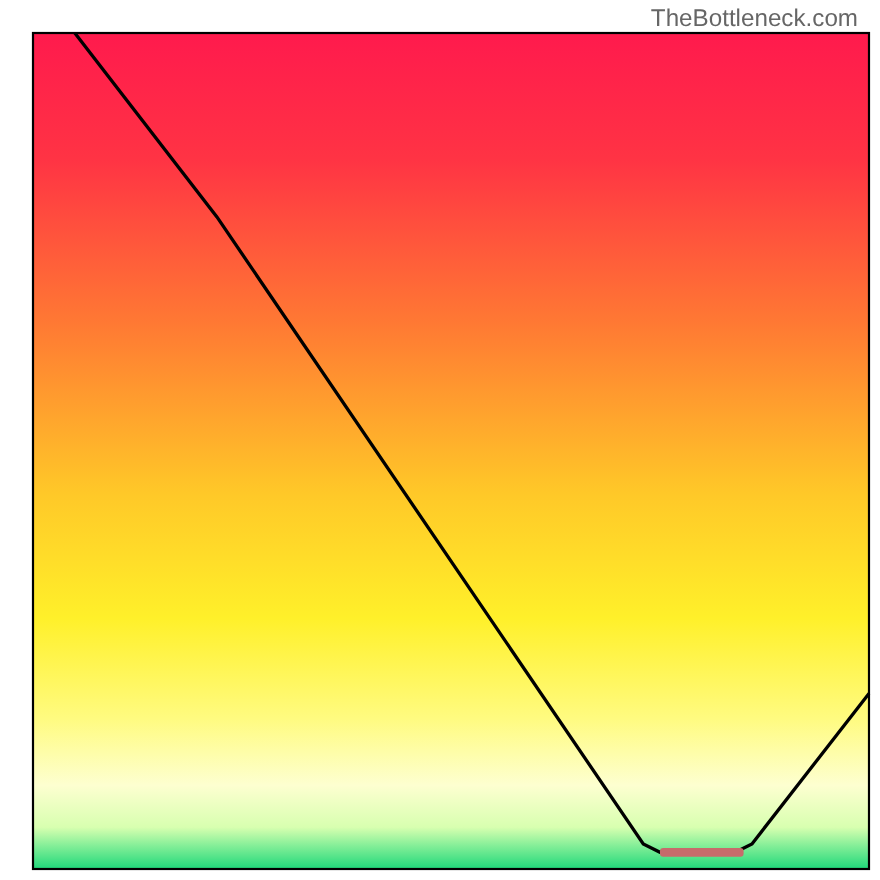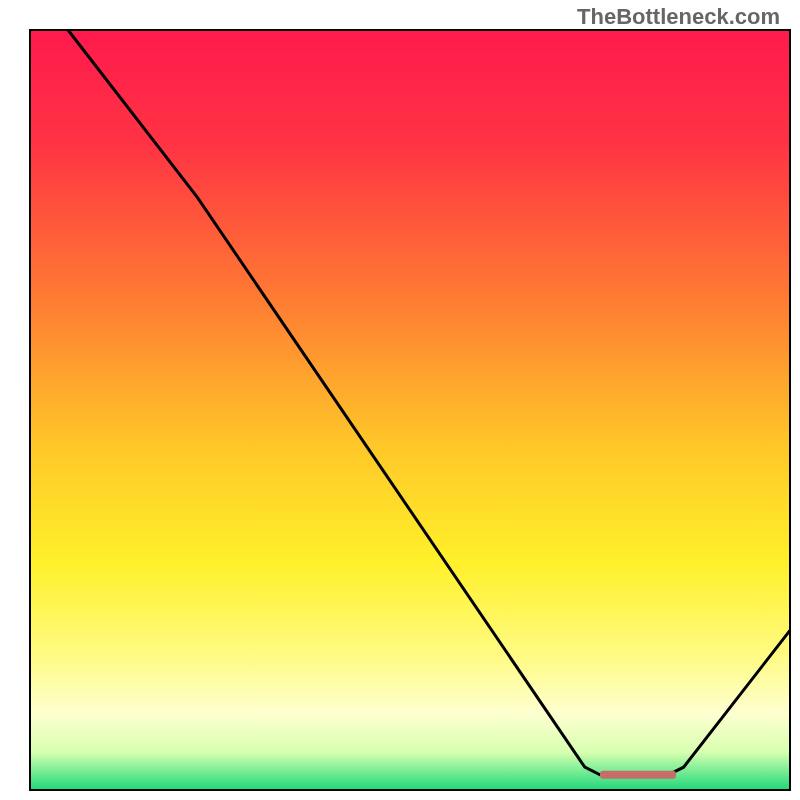--- a/index.html
+++ b/index.html
@@ -10,21 +10,21 @@
     font-family: Arial, sans-serif;
     display: flex;
     flex-direction: column;
   }
   .watermark {
     position: absolute;
     top: 4px;
     right: 20px;
     font-size: 22px;
     color: #666;
-    font-weight: bold;
+    font-weight: normal;
     z-index: 10;
   }
   .chart-container {
     width: 800px;
     height: 800px;
     position: relative;
   }
   svg {
     display: block;
   }

